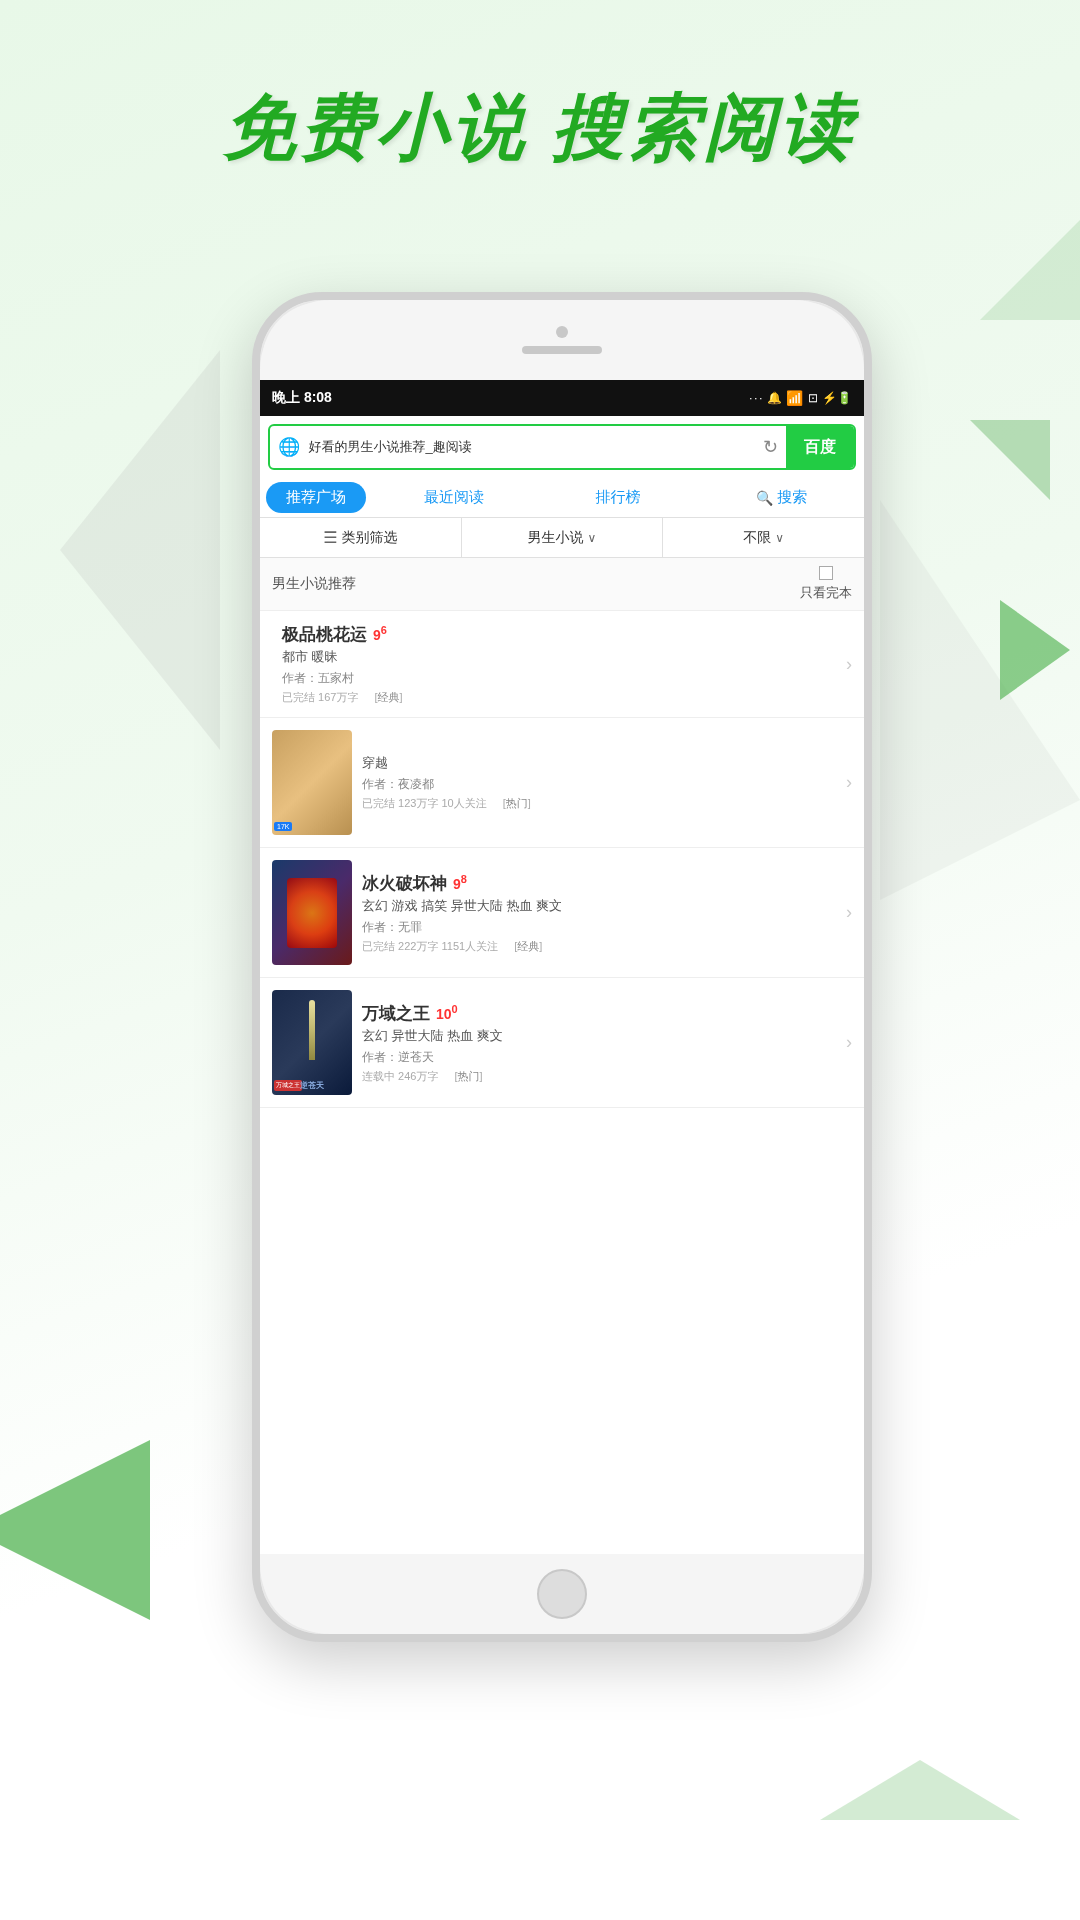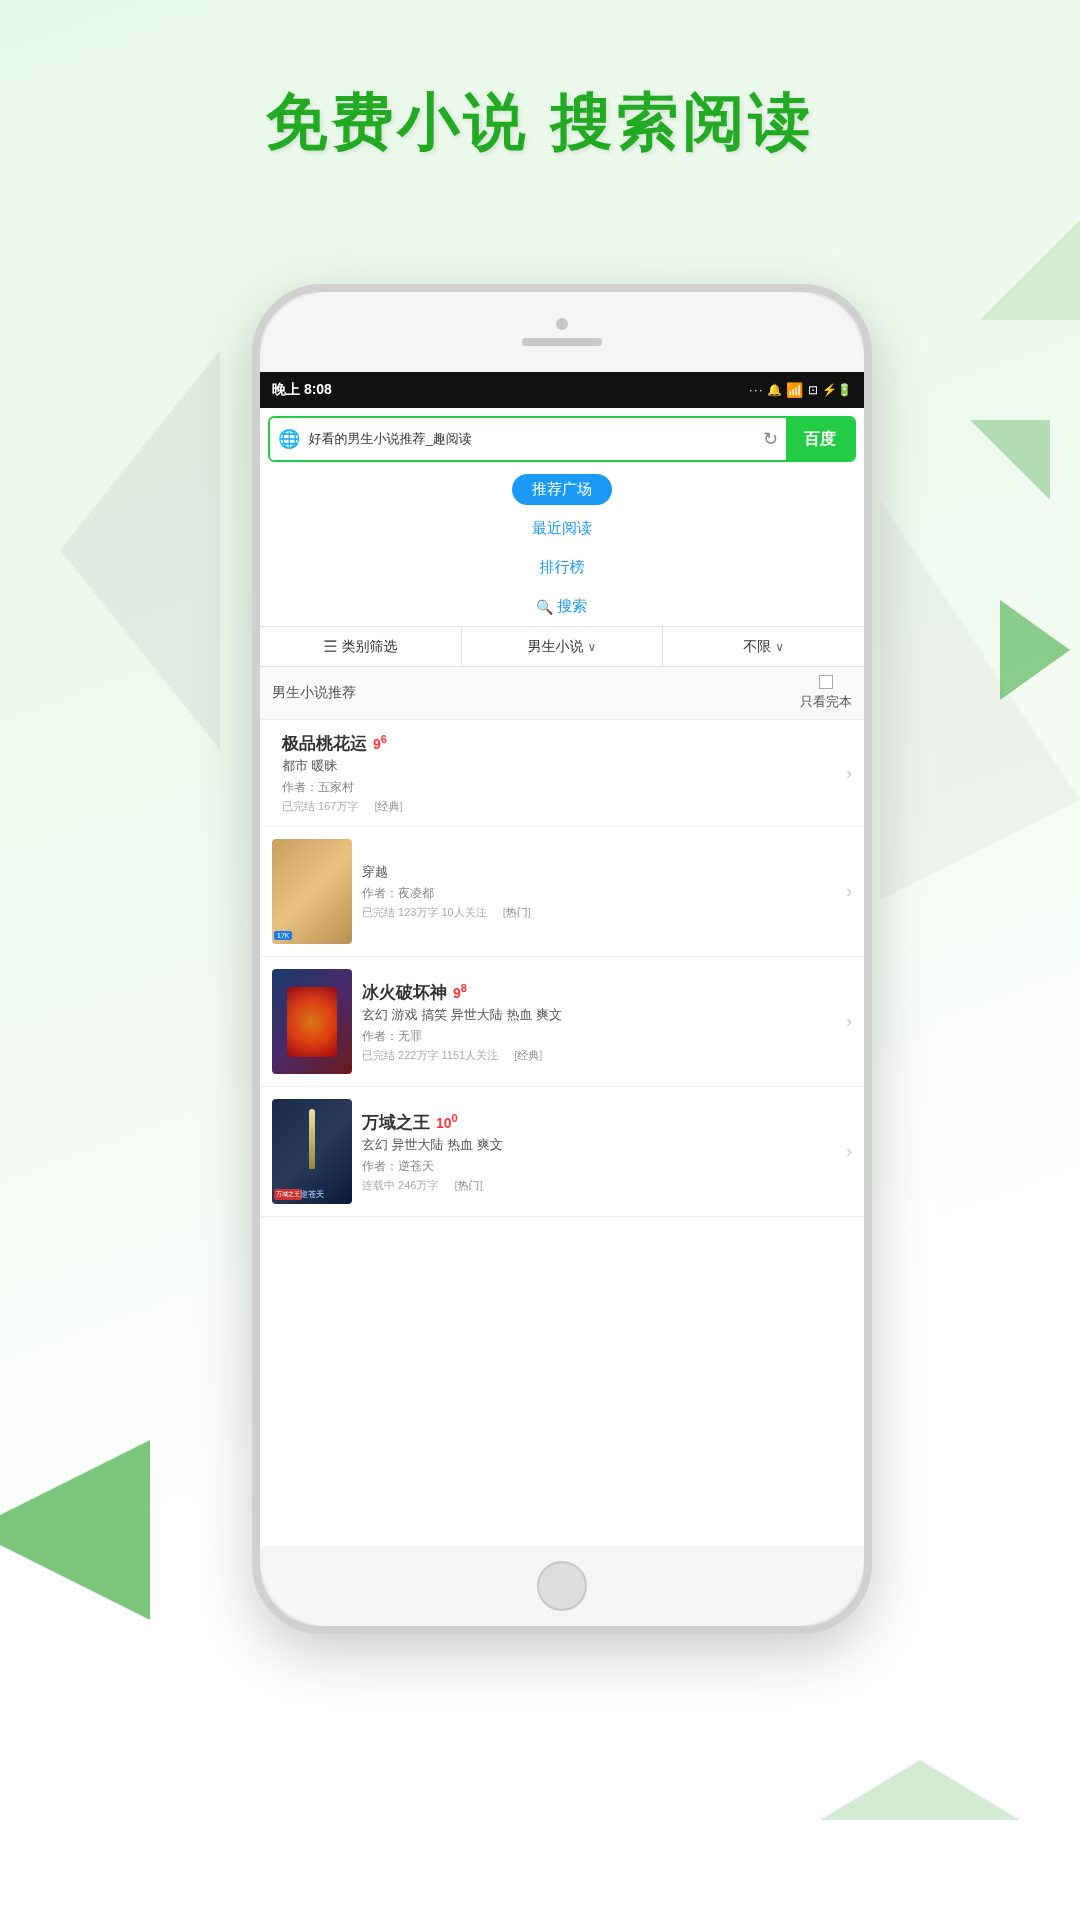--- a/index.html
+++ b/index.html
@@ -96,31 +96,32 @@
       opacity: 0.7;
     }
 
     
     .header-title {
       position: absolute;
       top: 80px;
       left: 0;
       right: 0;
       text-align: center;
-      font-size: 62px;
+      font-size: 72px;
       font-weight: bold;
       color: #22aa22;
       letter-spacing: 4px;
       text-shadow: 2px 2px 4px rgba(0,0,0,0.1);
+      font-style: italic;
     }
 
     
     .phone-container {
       position: absolute;
-      top: 284px;
+      top: 292px;
       left: 50%;
       transform: translateX(-50%);
       width: 576px;
       height: 1400px;
     }
 
     .phone-outer {
       width: 620px;
       height: 1350px;
       background: #f5f5f5;
@@ -228,21 +229,20 @@
       font-size: 16px;
       font-weight: bold;
       cursor: pointer;
     }
 
     
     .nav-tabs {
       display: flex;
       align-items: center;
       border-bottom: 1px solid #e0e0e0;
-      flex-direction: column;
     }
     .nav-tab {
       flex: 1;
       text-align: center;
       padding: 10px 0;
       font-size: 15px;
       color: #1a9af5;
       cursor: pointer;
     }
     .nav-tab.active {

